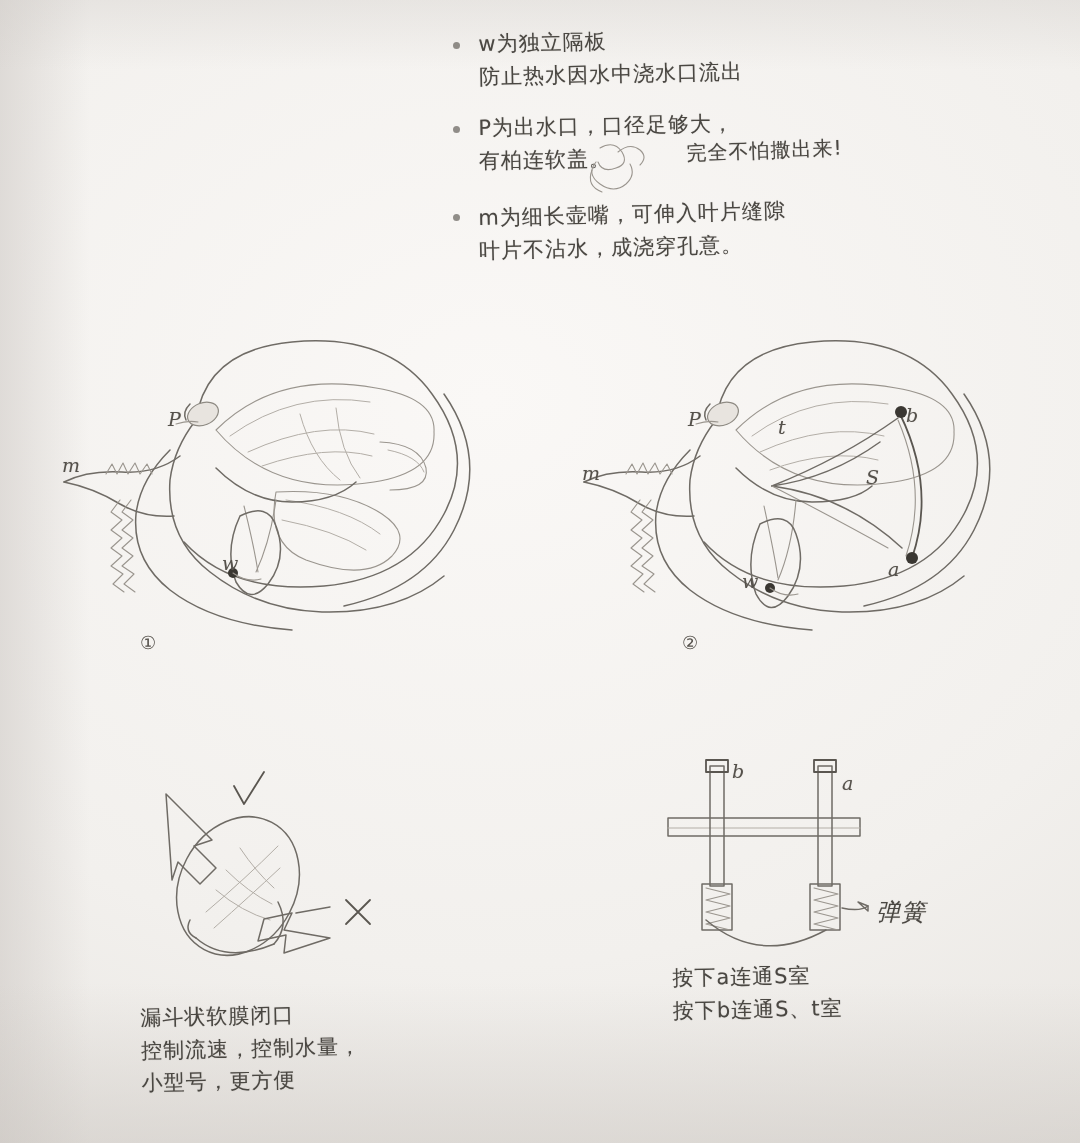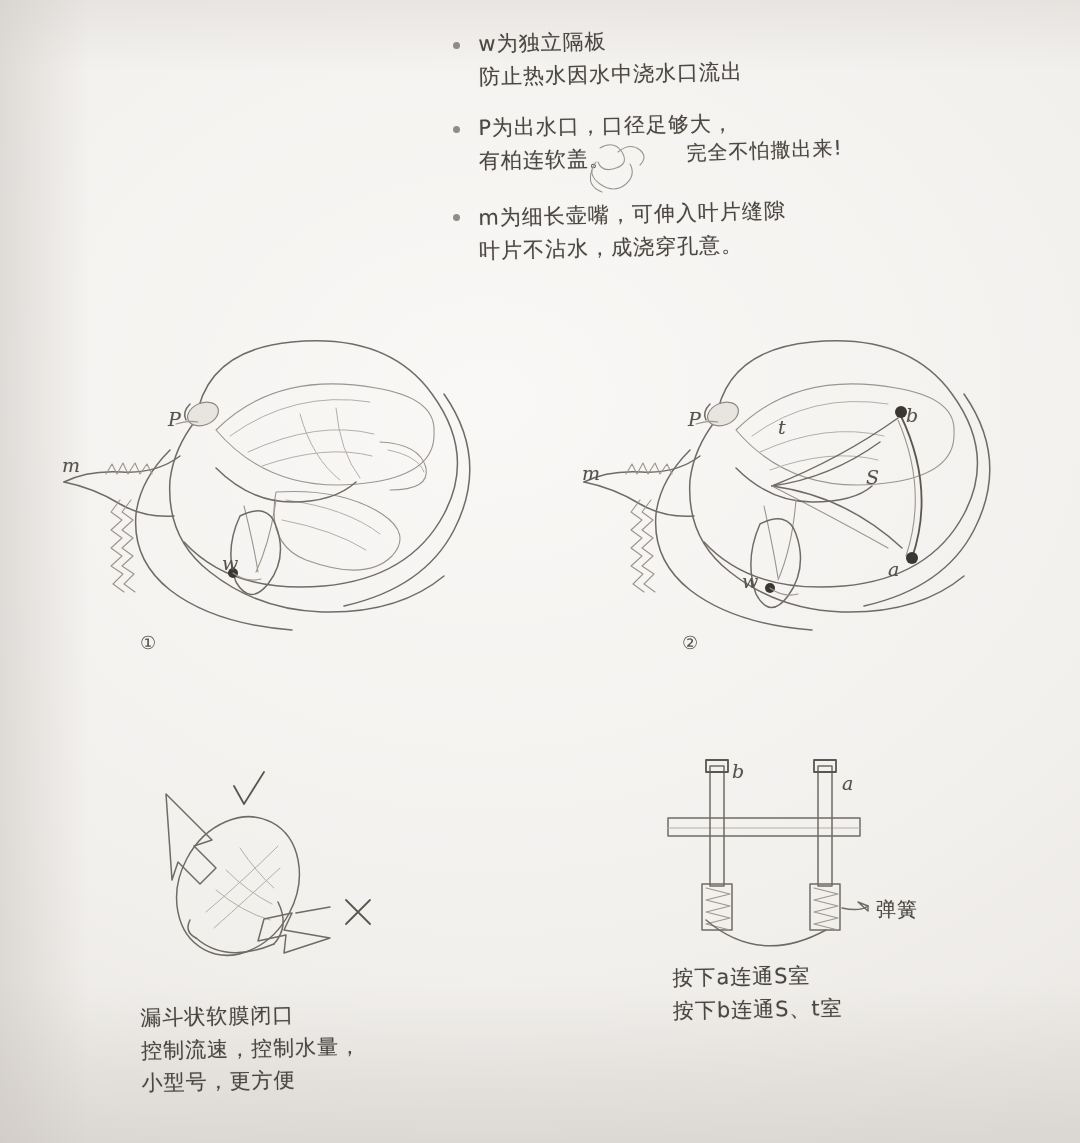--- a/index.html
+++ b/index.html
@@ -308,17 +308,17 @@
     </g>
 
     <path class="pen" d="M706 920 q54 46 120 10"></path>
 
     <path class="pen" d="M842 908 q18 4 26 -2"></path>
     <path class="pen" d="M868 906 l-10 -4 l10 9 z"></path>
   </svg>
 
   <div class="label" style="left:732px; top:760px; font-size:19px;">b</div>
   <div class="label" style="left:842px; top:772px; font-size:19px;">a</div>
-  <div class="hand" style="left:876px; top:894px; font-size:20px;">弹簧</div>
+  <div class="hand" style="left:876px; top:894px; font-size:24px;font-style:italic;">弹簧</div>
   <div class="hand" style="left:672px; top:962px; font-size:21px; transform: rotate(-1deg);">按下a连通S室
 按下b连通S、t室</div>
 
 </div>
 
 </body></html>

